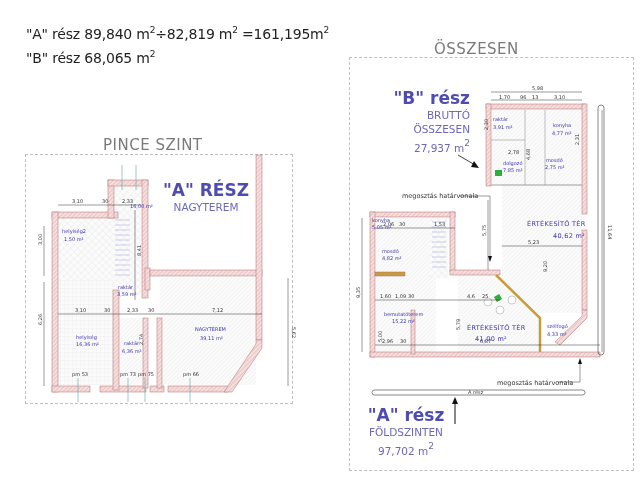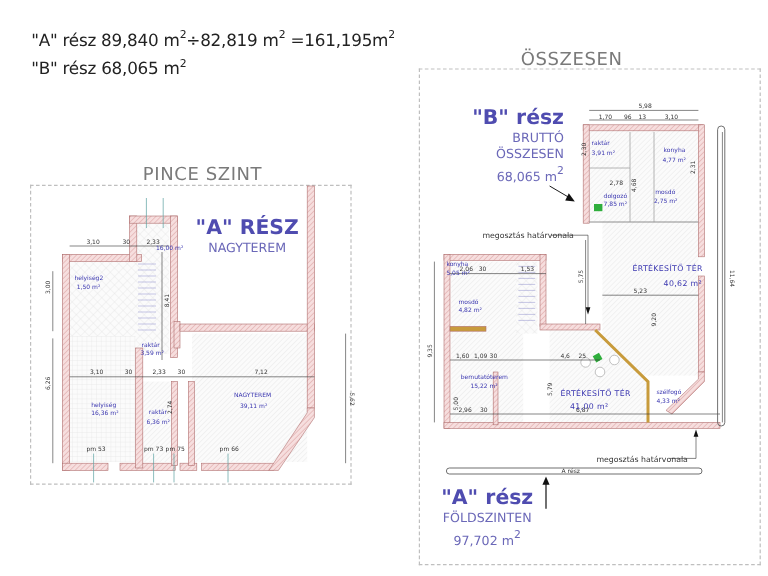--- a/index.html
+++ b/index.html
@@ -23,21 +23,21 @@
 
 <div class="summary">
   <div>
     <span>"A" rész 89,840 m</span><span class="sup">2</span><span>÷82,819 m</span><span class="sup">2</span><span> =161,195m</span><span class="sup">2</span>
   </div>
   <div>
     <span>"B" rész 68,065 m</span><span class="sup">2</span>
   </div>
 </div>
 
-<div class="level-title" style="left:119px; top:136px;">PINCE SZINT</div>
+<div class="level-title" style="left:103px; top:136px;">PINCE SZINT</div>
 <div class="level-title" style="left:434px; top:40px;">ÖSSZESEN</div>
 
 <div class="frame" style="left:25px; top:154px; width:266px; height:248px;"></div>
 <div class="frame" style="left:349px; top:57px; width:283px; height:412px;"></div>
 
 <svg width="640" height="480" viewBox="0 0 640 480">
   <defs>
     <pattern id="wallHatch" width="3" height="3" patternUnits="userSpaceOnUse" patternTransform="rotate(45)">
       <rect width="3" height="3" fill="#f6dede"></rect>
       <line x1="0" y1="0" x2="0" y2="3" stroke="#d89a9a" stroke-width="0.8"></line>
@@ -288,20 +288,20 @@
 
 <div class="part-label" style="left:158px; top:180px; width:96px;">
   <div class="big">"A" RÉSZ</div>
   <div class="small">NAGYTEREM</div>
 </div>
 
 <div class="part-label" style="left:380px; top:88px; width:90px; text-align:right;">
   <div class="big">"B" rész</div>
   <div class="small">BRUTTÓ</div>
   <div class="small">ÖSSZESEN</div>
-  <div class="small"><span>68,065 m</span><span class="sup">2</span></div>
+  <div class="small"><span>27,937 m</span><span class="sup">2</span></div>
 </div>
 
 <div class="part-label" style="left:365px; top:405px; width:82px;">
   <div class="big">"A" rész</div>
   <div class="small">FÖLDSZINTEN</div>
   <div class="small"><span>97,702 m</span><span class="sup">2</span></div>
 </div>
 
 </body></html>

